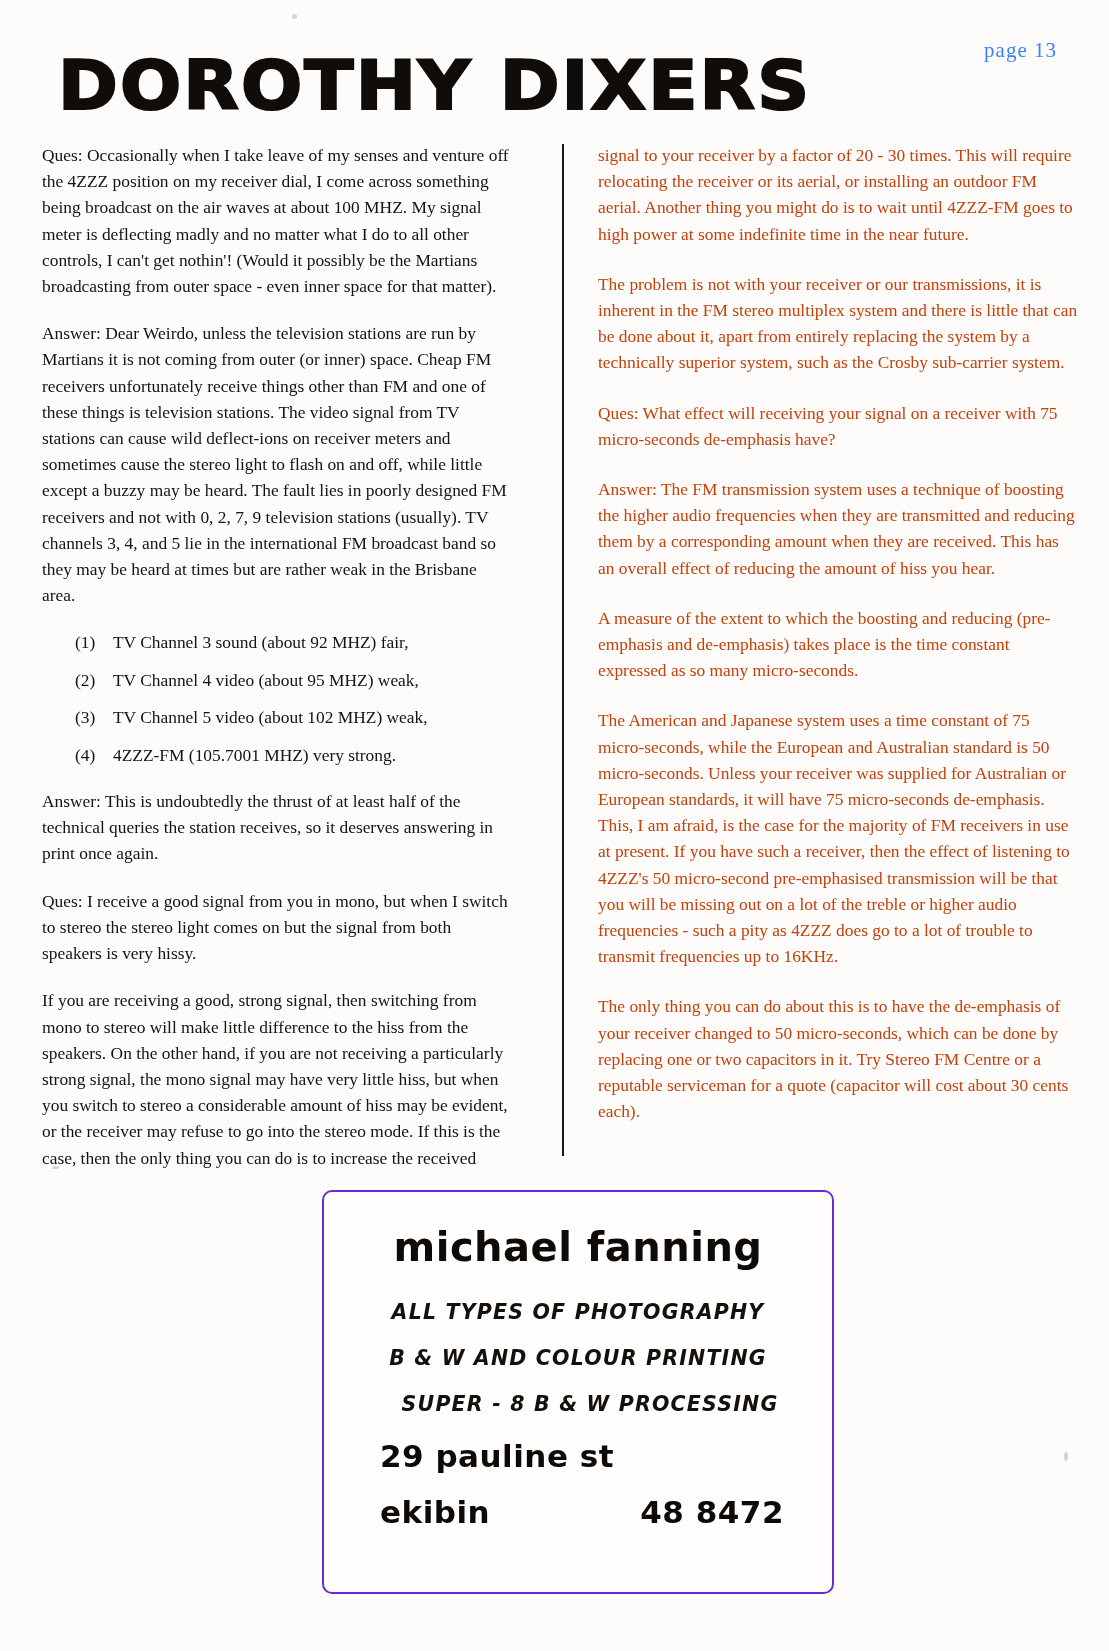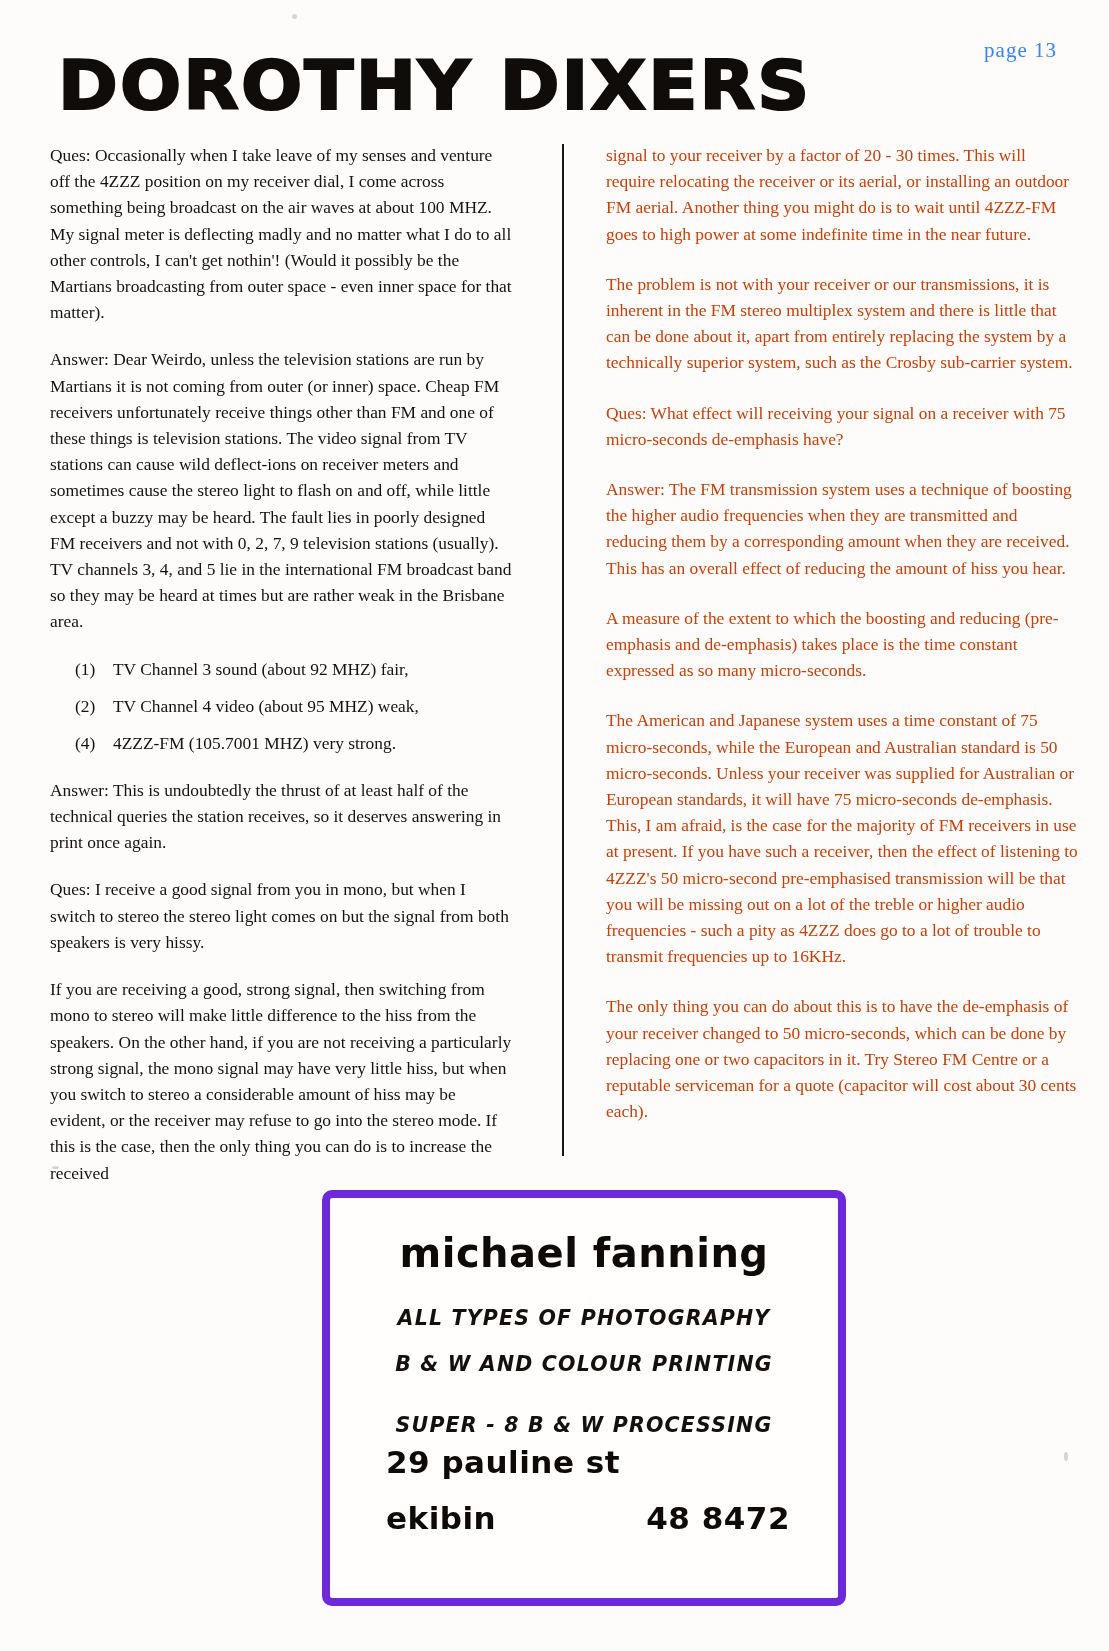--- a/index.html
+++ b/index.html
@@ -69,21 +69,21 @@
   .divider {
     position: absolute;
     left: 520px;
     top: 2px;
     width: 2px;
     height: 1012px;
     background: #1a1614;
   }
 
   p {
-    margin: 0 0 21px 8px;
+    margin: 0 0 21px 0;
   }
   .col-right p { margin-bottom: 24px; }
 
   .tight { margin-bottom: 6px; }
 
   .numlist {
     margin: 0 0 20px 0;
     padding: 0 0 0 30px;
     list-style: none;
   }
@@ -94,21 +94,21 @@
   }
   .numlist li span.num { display: inline-block; width: 34px; }
 
   
   .advert {
     position: absolute;
     left: 322px;
     top: 1190px;
     width: 508px;
     height: 400px;
-    border: 8px solid #6d28d9;
+    border: 2px solid #6d28d9;
     border-radius: 10px;
     background: #fffefc;
   }
   .ad-title {
     position: absolute;
     top: 32px;
     left: 0;
     width: 100%;
     text-align: center;
     font-family: "DejaVu Sans", sans-serif;
@@ -124,21 +124,21 @@
     text-align: center;
     font-family: "DejaVu Sans", sans-serif;
     font-style: italic;
     font-weight: 700;
     font-size: 20.5px;
     letter-spacing: 1.2px;
     color: #14100d;
   }
   .ad-line-1 { top: 108px; }
   .ad-line-2 { top: 154px; }
-  .ad-line-3 { top: 215px; }
+  .ad-line-3 { top: 200px; padding-left: 12px; }
 
   .ad-addr {
     position: absolute;
     left: 56px;
     font-family: "DejaVu Sans", sans-serif;
     font-size: 31px;
     font-weight: 700;
     letter-spacing: 0.5px;
     color: #0d0a08;
   }
@@ -174,20 +174,21 @@
   <div class="columns">
 
     <div class="divider"></div>
 
     <div class="col col-left">
       <p>Ques:   Occasionally when I take leave of my senses and venture off the 4ZZZ position on my receiver dial, I come across something being broadcast on the air waves at about 100 MHZ.  My signal meter is deflecting madly and no matter what I do to all other controls, I can't get nothin'!  (Would it possibly be the Martians broadcasting from outer space - even inner space for that matter).</p>
       <p>Answer:  Dear Weirdo, unless the television stations are run by Martians it is not coming from outer (or inner) space.  Cheap FM receivers unfortunately receive things other than FM and one of these things is television stations. The video signal from TV stations can cause wild deflect-ions on receiver meters and sometimes cause the stereo light to flash on and off, while little except a buzzy may be heard.  The fault lies in poorly designed FM receivers and not with 0, 2, 7, 9 television stations (usually).  TV channels 3, 4, and 5 lie in the international FM broadcast band so they may be heard at times but are rather weak in the Brisbane area.</p>
       <ul class="numlist">
         <li><span class="num">(1)</span><span>TV Channel 3 sound (about 92 MHZ) fair,</span></li>
         <li><span class="num">(2)</span><span>TV Channel 4 video (about 95 MHZ) weak,</span></li>
+        <li><span class="num">(3)</span><span>TV Channel 5 video (about 102 MHZ) weak,</span></li>
         <li><span class="num">(4)</span><span>4ZZZ-FM (105.7001 MHZ) very strong.</span></li>
       </ul>
       <p>Answer:  This is undoubtedly the thrust of at least half of the technical queries the station receives, so it deserves answering in print once again.</p>
       <p>Ques:  I receive a good signal from you in mono, but when I switch to stereo the stereo light comes on but the signal from both speakers is very hissy.</p>
       <p>If you are receiving a good, strong signal, then switching from mono to stereo will make little difference to the hiss from the speakers.  On the other hand, if you are not receiving a particularly strong signal, the mono signal may have very little hiss, but when you switch to stereo a considerable amount of hiss may be evident, or the receiver may refuse to go into the stereo mode.  If this is the case, then the only thing you can do is to increase the received</p>
     </div>
 
     <div class="col col-right">
       <p>signal to your receiver by a factor of 20 - 30 times.  This will require relocating the receiver or its aerial, or installing an outdoor FM aerial.  Another thing you might do is to wait until 4ZZZ-FM goes to high power at some indefinite time in the near future.</p>
       <p>The problem is not with your receiver or our transmissions, it is inherent in the FM stereo multiplex system and there is little that can be done about it, apart from entirely replacing the system by a technically superior system, such as the Crosby sub-carrier system.</p>

